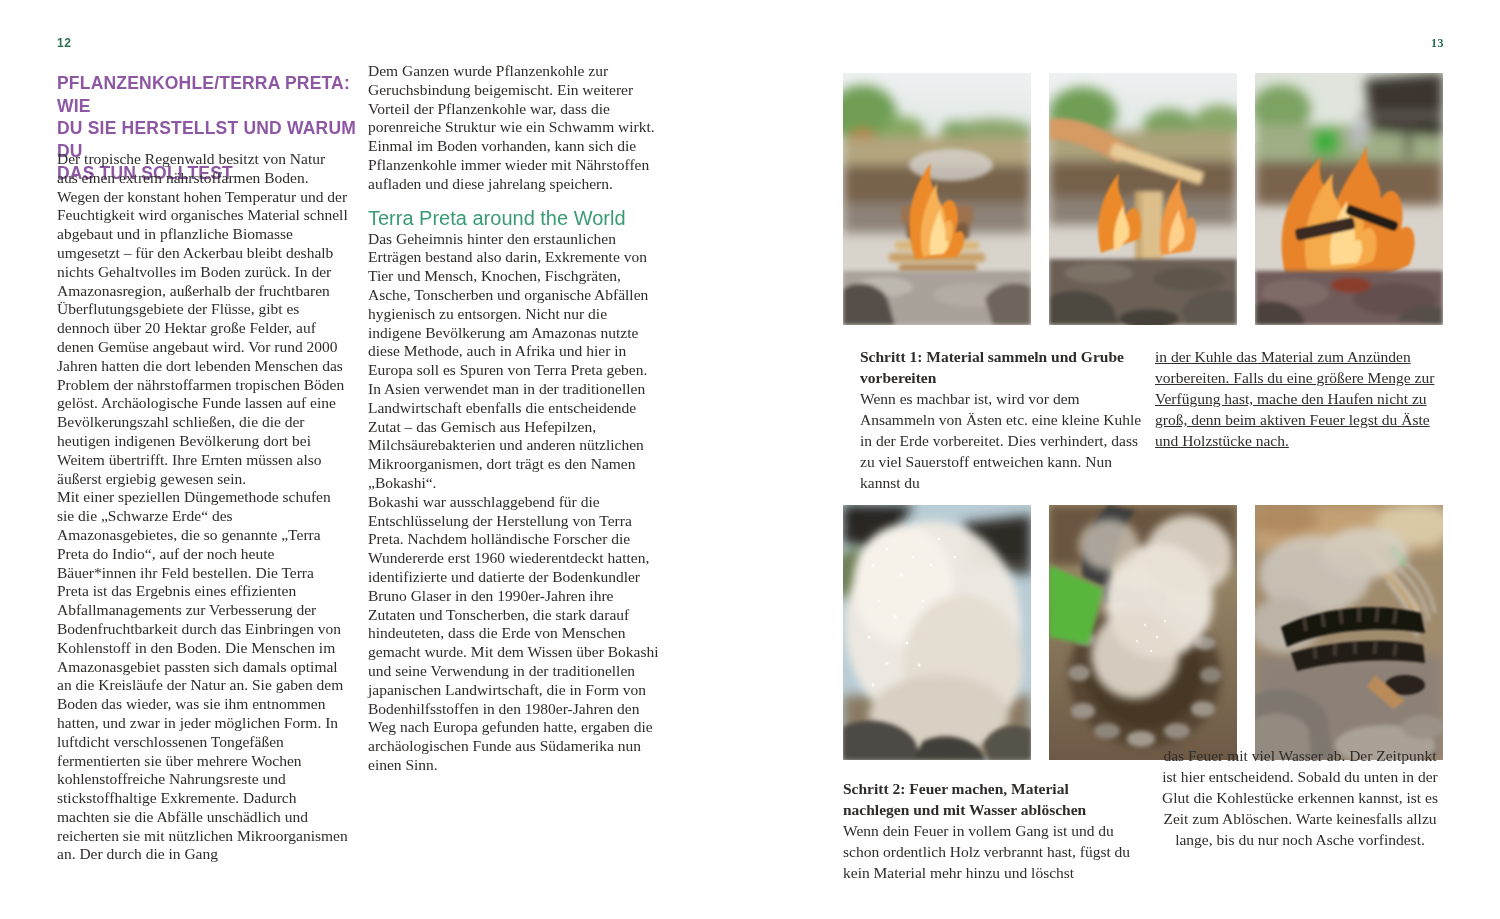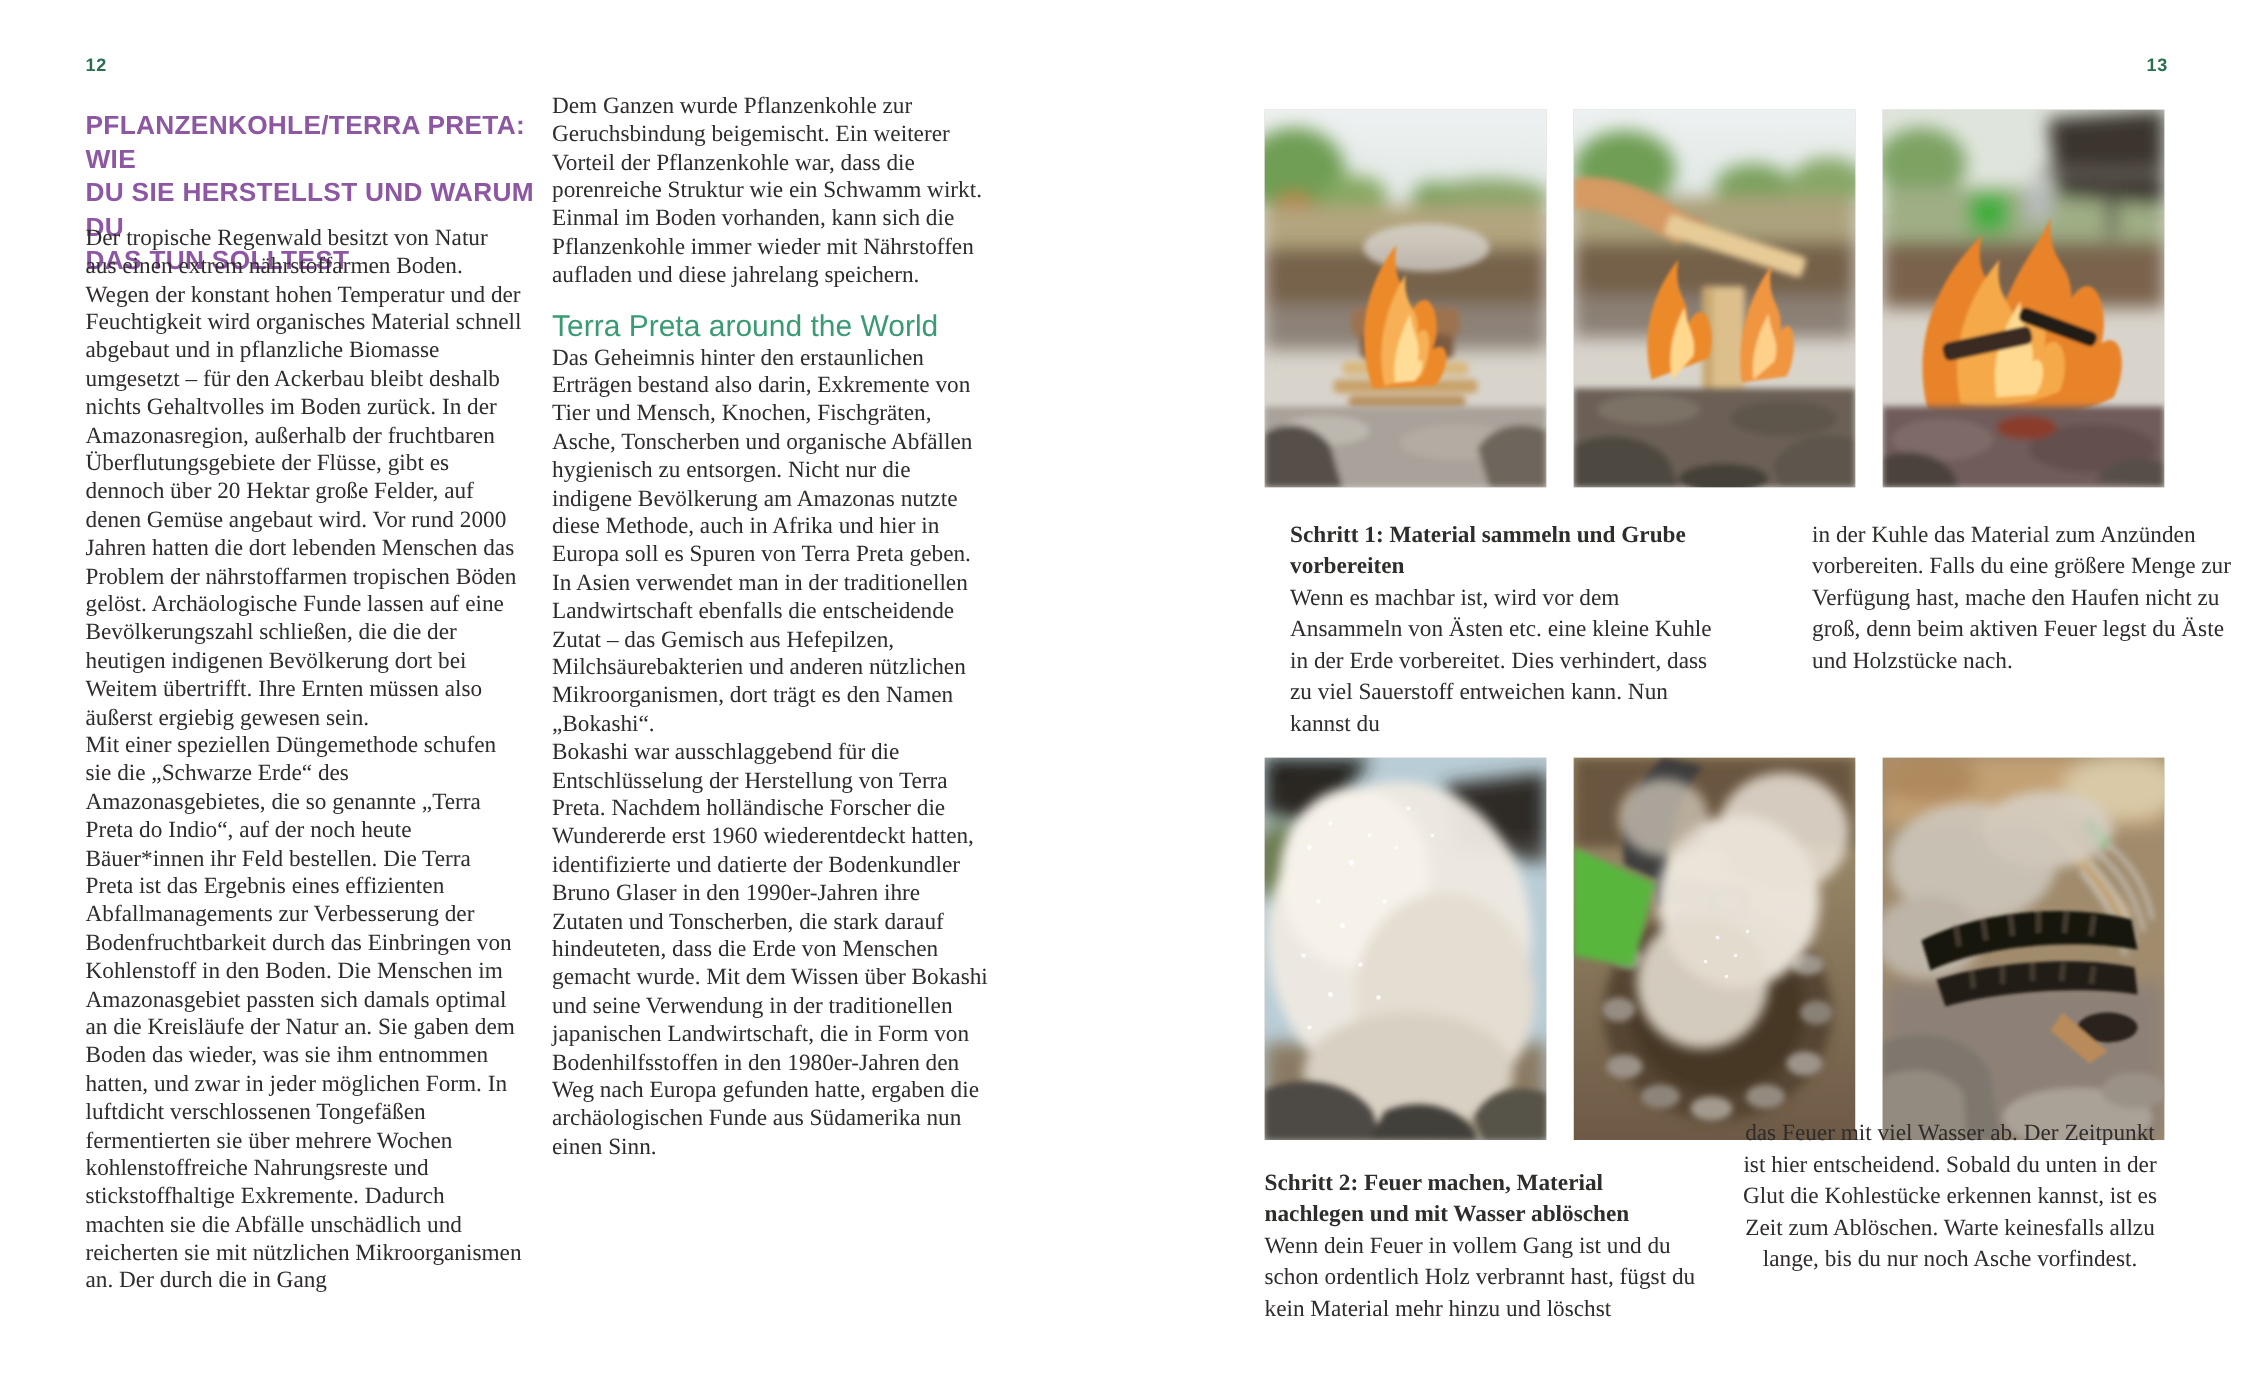--- a/index.html
+++ b/index.html
@@ -73,21 +73,21 @@
 
     <div class="abs col" style="left:368px;top:62px;width:291px;">
       <p>Dem Ganzen wurde Pflanzenkohle zur Geruchsbindung beigemischt. Ein weiterer Vorteil der Pflanzenkohle war, dass die porenreiche Struktur wie ein Schwamm wirkt. Einmal im Boden vorhanden, kann sich die Pflanzenkohle immer wieder mit Nährstoffen aufladen und diese jahrelang speichern.</p>
       <div class="subhead">Terra Preta around the World</div>
       <p>Das Geheimnis hinter den erstaunlichen Erträgen bestand also darin, Exkremente von Tier und Mensch, Knochen, Fischgräten, Asche, Tonscherben und organische Abfällen hygienisch zu entsorgen. Nicht nur die indigene Bevölkerung am Amazonas nutzte diese Methode, auch in Afrika und hier in Europa soll es Spuren von Terra Preta geben. In Asien verwendet man in der traditionellen Landwirtschaft ebenfalls die entscheidende Zutat – das Gemisch aus Hefepilzen, Milchsäurebakterien und anderen nützlichen Mikroorganismen, dort trägt es den Namen „Bokashi“.</p>
       <p>Bokashi war ausschlaggebend für die Entschlüsselung der Herstellung von Terra Preta. Nachdem holländische Forscher die Wundererde erst 1960 wiederentdeckt hatten, identifizierte und datierte der Bodenkundler Bruno Glaser in den 1990er-Jahren ihre Zutaten und Tonscherben, die stark darauf hindeuteten, dass die Erde von Menschen gemacht wurde. Mit dem Wissen über Bokashi und seine Verwendung in der traditionellen japanischen Landwirtschaft, die in Form von Bodenhilfsstoffen in den 1980er-Jahren den Weg nach Europa gefunden hatte, ergaben die archäologischen Funde aus Südamerika nun einen Sinn.</p>
     </div>
   </div>
 
   <div class="abs" style="left:750px;top:0;width:750px;height:919px;">
-    <div class="abs pagenum" style="left:681px;top:36px;">13</div>
+    <div class="abs pagenum" style="left:681px;top:36px;font-family:Liberation Serif, serif;">13</div>
   </div>
 
   <div class="photo" style="left:843px;top:73px;width:188px;height:252px;">
     <svg viewBox="0 0 188 252" preserveAspectRatio="none">
       <rect width="188" height="70" fill="url(#sky)"></rect>
       <g filter="url(#b6)">
         <ellipse cx="20" cy="42" rx="34" ry="30" fill="#6f9e55"></ellipse>
         <ellipse cx="60" cy="58" rx="22" ry="14" fill="#86a862"></ellipse>
         <ellipse cx="150" cy="58" rx="40" ry="12" fill="#8aa56b"></ellipse>
         <ellipse cx="112" cy="60" rx="14" ry="12" fill="#7ba15e"></ellipse>
@@ -183,21 +183,21 @@
         <path d="M0,252 L0,232 C18,224 40,230 48,244 L50,252 Z" fill="#4c423e"></path>
         <path d="M188,252 L188,236 C168,228 148,236 142,248 Z" fill="#575048"></path>
       </g>
     </svg>
   </div>
 
   <div class="abs cap" style="left:860px;top:346px;width:293px;">
     <p class="h">Schritt 1: Material sammeln und Grube vorbereiten</p>
     <p>Wenn es machbar ist, wird vor dem Ansammeln von Ästen etc. eine kleine Kuhle in der Erde vorbereitet. Dies verhindert, dass zu viel Sauerstoff entweichen kann. Nun kannst du</p>
   </div>
-  <div class="abs cap" style="left:1208px;top:346px;width:290px;">
+  <div class="abs cap" style="left:1155px;top:346px;width:290px;text-decoration:underline;">
     <p>in der Kuhle das Material zum Anzünden vorbereiten. Falls du eine größere Menge zur Verfügung hast, mache den Haufen nicht zu groß, denn beim aktiven Feuer legst du Äste und Holzstücke nach.</p>
   </div>
 
   <div class="photo" style="left:843px;top:505px;width:188px;height:255px;">
     <svg viewBox="0 0 188 255" preserveAspectRatio="none">
       <rect width="188" height="255" fill="#b9cdd6"></rect>
       <g filter="url(#b6)">
         <path d="M0,0 L70,0 C60,22 40,34 0,40 Z" fill="#23201c"></path>
         <ellipse cx="30" cy="26" rx="26" ry="18" fill="#2c2822"></ellipse>
         <path d="M120,18 L188,10 L188,70 L130,62 Z" fill="#2f2b27"></path>

